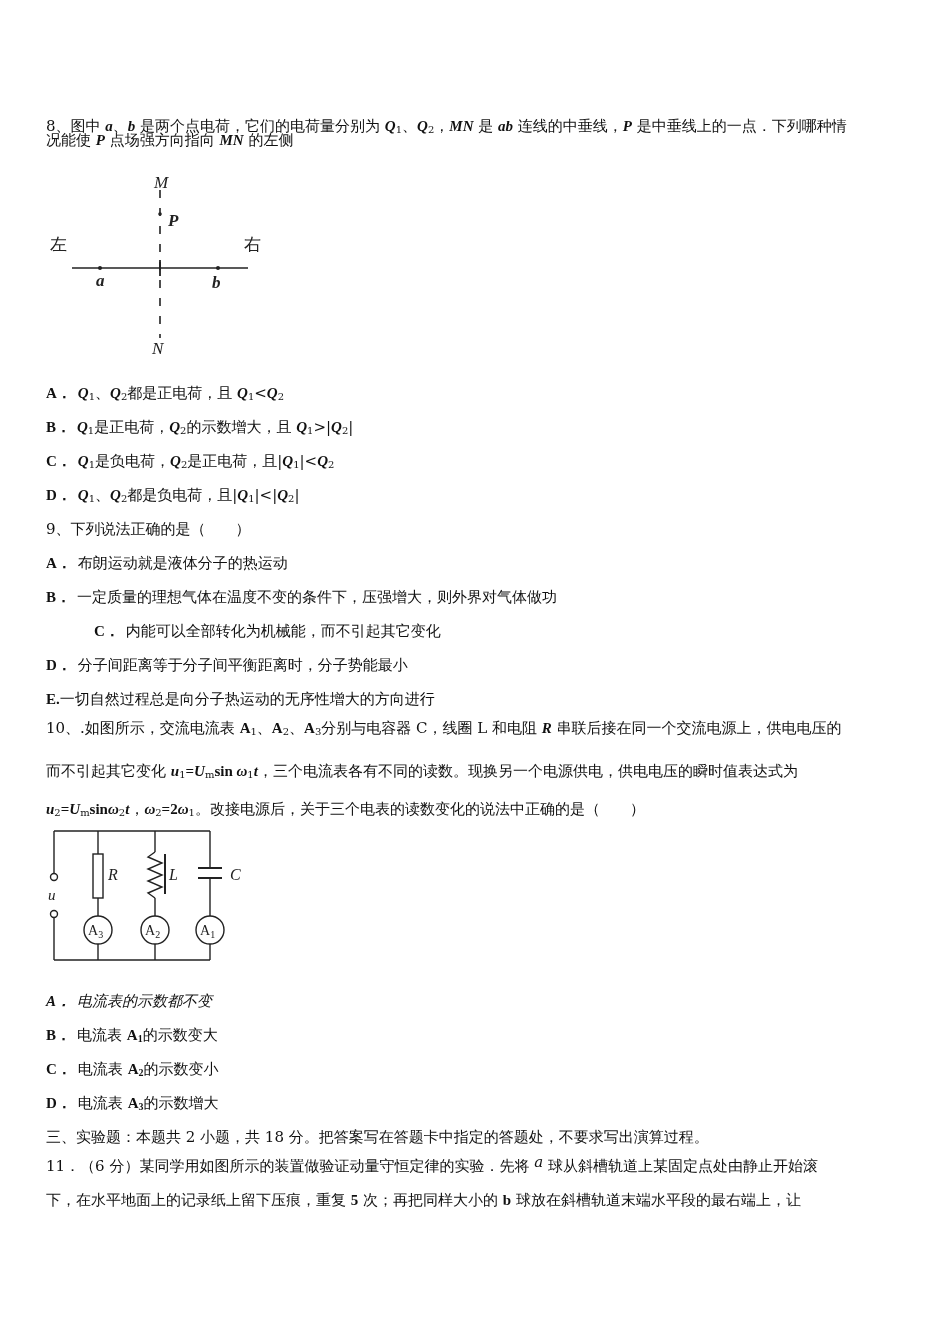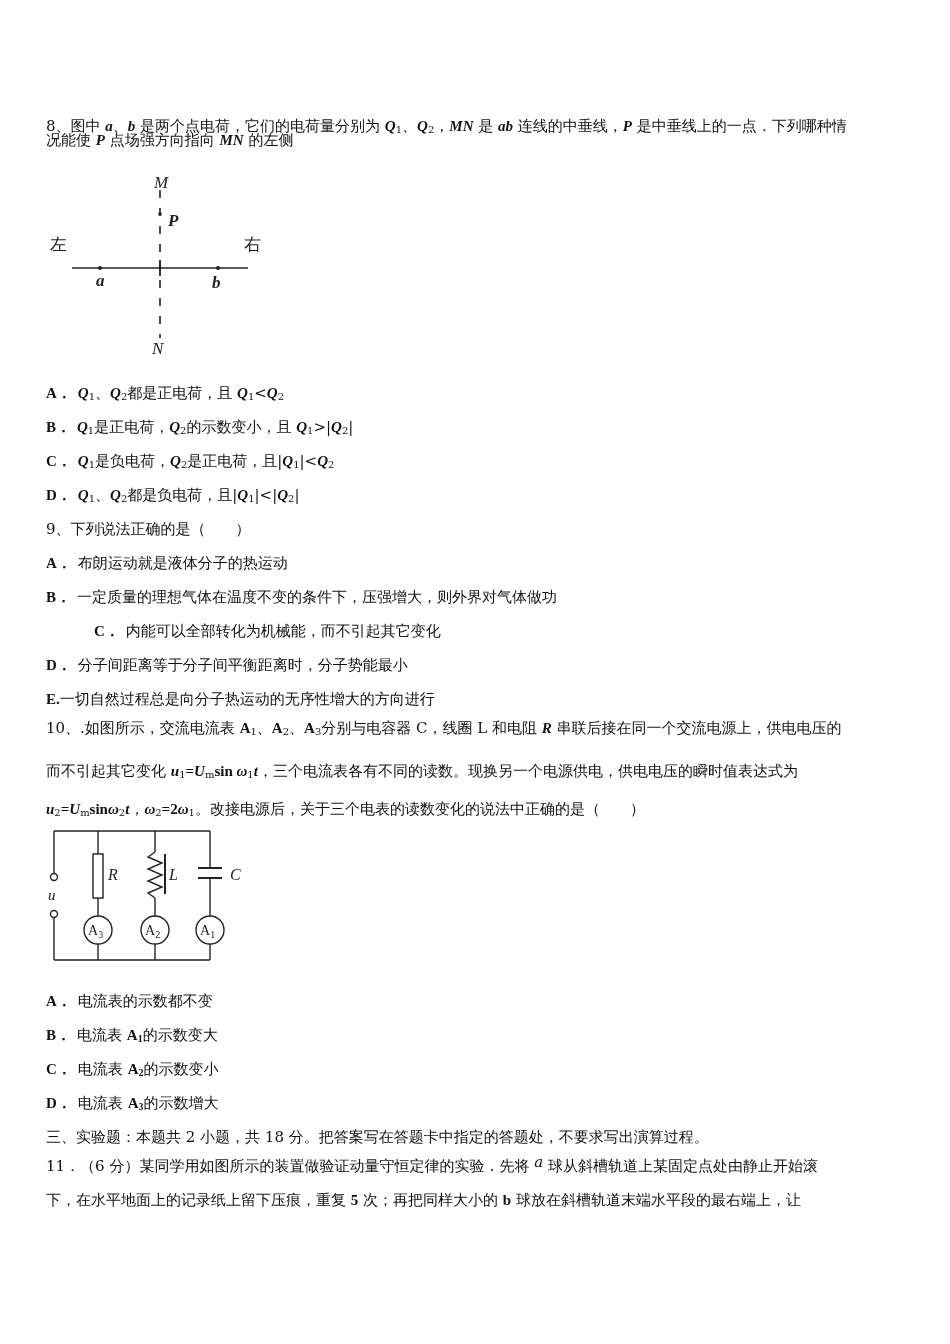--- a/index.html
+++ b/index.html
@@ -42,21 +42,21 @@
   <text x="52" y="118" font-size="17" font-style="italic" font-weight="bold" fill="#222">a</text>
   <text x="168" y="120" font-size="17" font-style="italic" font-weight="bold" fill="#222">b</text>
   <text x="6" y="82" font-size="17" fill="#222" style="font-family:'DejaVu Sans',sans-serif">左</text>
   <text x="200" y="82" font-size="17" fill="#222" style="font-family:'DejaVu Sans',sans-serif">右</text>
 </svg>
 
 <div class="line" style="top:383px;">
   <span class="opt-key">A．</span><span class="bi">Q</span><sub>1</sub><span>、</span><span class="bi">Q</span><sub>2</sub><span>都是正电荷，且 </span><span class="bi">Q</span><sub>1</sub><span>&lt;</span><span class="bi">Q</span><sub>2</sub>
 </div>
 <div class="line" style="top:417px;">
-  <span class="opt-key">B．</span><span class="bi">Q</span><sub>1</sub><span>是正电荷，</span><span class="bi">Q</span><sub>2</sub><span>的示数变小，且 </span><span class="bi">Q</span><sub>1</sub><span>&gt;|</span><span class="bi">Q</span><sub>2</sub><span>|</span>
+  <span class="opt-key">B．</span><span class="bi">Q</span><sub>1</sub><span>是正电荷，</span><span class="bi">Q</span><sub>2</sub><span>的示数增大，且 </span><span class="bi">Q</span><sub>1</sub><span>&gt;|</span><span class="bi">Q</span><sub>2</sub><span>|</span>
 </div>
 <div class="line" style="top:451px;">
   <span class="opt-key">C．</span><span class="bi">Q</span><sub>1</sub><span>是负电荷，</span><span class="bi">Q</span><sub>2</sub><span>是正电荷，且|</span><span class="bi">Q</span><sub>1</sub><span>|&lt;</span><span class="bi">Q</span><sub>2</sub>
 </div>
 <div class="line" style="top:485px;">
   <span class="opt-key">D．</span><span class="bi">Q</span><sub>1</sub><span>、</span><span class="bi">Q</span><sub>2</sub><span>都是负电荷，且|</span><span class="bi">Q</span><sub>1</sub><span>|&lt;|</span><span class="bi">Q</span><sub>2</sub><span>|</span>
 </div>
 
 <div class="line" style="top:519px;">9、下列说法正确的是（　　）</div>
 <div class="line" style="top:553px;">
@@ -119,21 +119,21 @@
   </g>
   <text x="64" y="52" font-size="16" font-style="italic" fill="#222">R</text>
   <text x="125" y="52" font-size="16" font-style="italic" fill="#222">L</text>
   <text x="186" y="52" font-size="16" font-style="italic" fill="#222">C</text>
   <text x="4" y="72" font-size="15" font-style="italic" fill="#222">u</text>
   <text x="44" y="107" font-size="14" fill="#222"><tspan>A</tspan><tspan font-size="10" dy="3">3</tspan></text>
   <text x="101" y="107" font-size="14" fill="#222"><tspan>A</tspan><tspan font-size="10" dy="3">2</tspan></text>
   <text x="156" y="107" font-size="14" fill="#222"><tspan>A</tspan><tspan font-size="10" dy="3">1</tspan></text>
 </svg>
 
-<div class="line" style="top:991px;">
+<div class="line" style="top:991px;font-style:italic;">
   <span class="opt-key">A．</span><span>电流表的示数都不变</span>
 </div>
 <div class="line" style="top:1025px;">
   <span class="opt-key">B．</span><span>电流表 </span><span class="b">A</span><sub class="b">1</sub><span>的示数变大</span>
 </div>
 <div class="line" style="top:1059px;">
   <span class="opt-key">C．</span><span>电流表 </span><span class="b">A</span><sub class="b">2</sub><span>的示数变小</span>
 </div>
 <div class="line" style="top:1093px;">
   <span class="opt-key">D．</span><span>电流表 </span><span class="b">A</span><sub class="b">3</sub><span>的示数增大</span>

